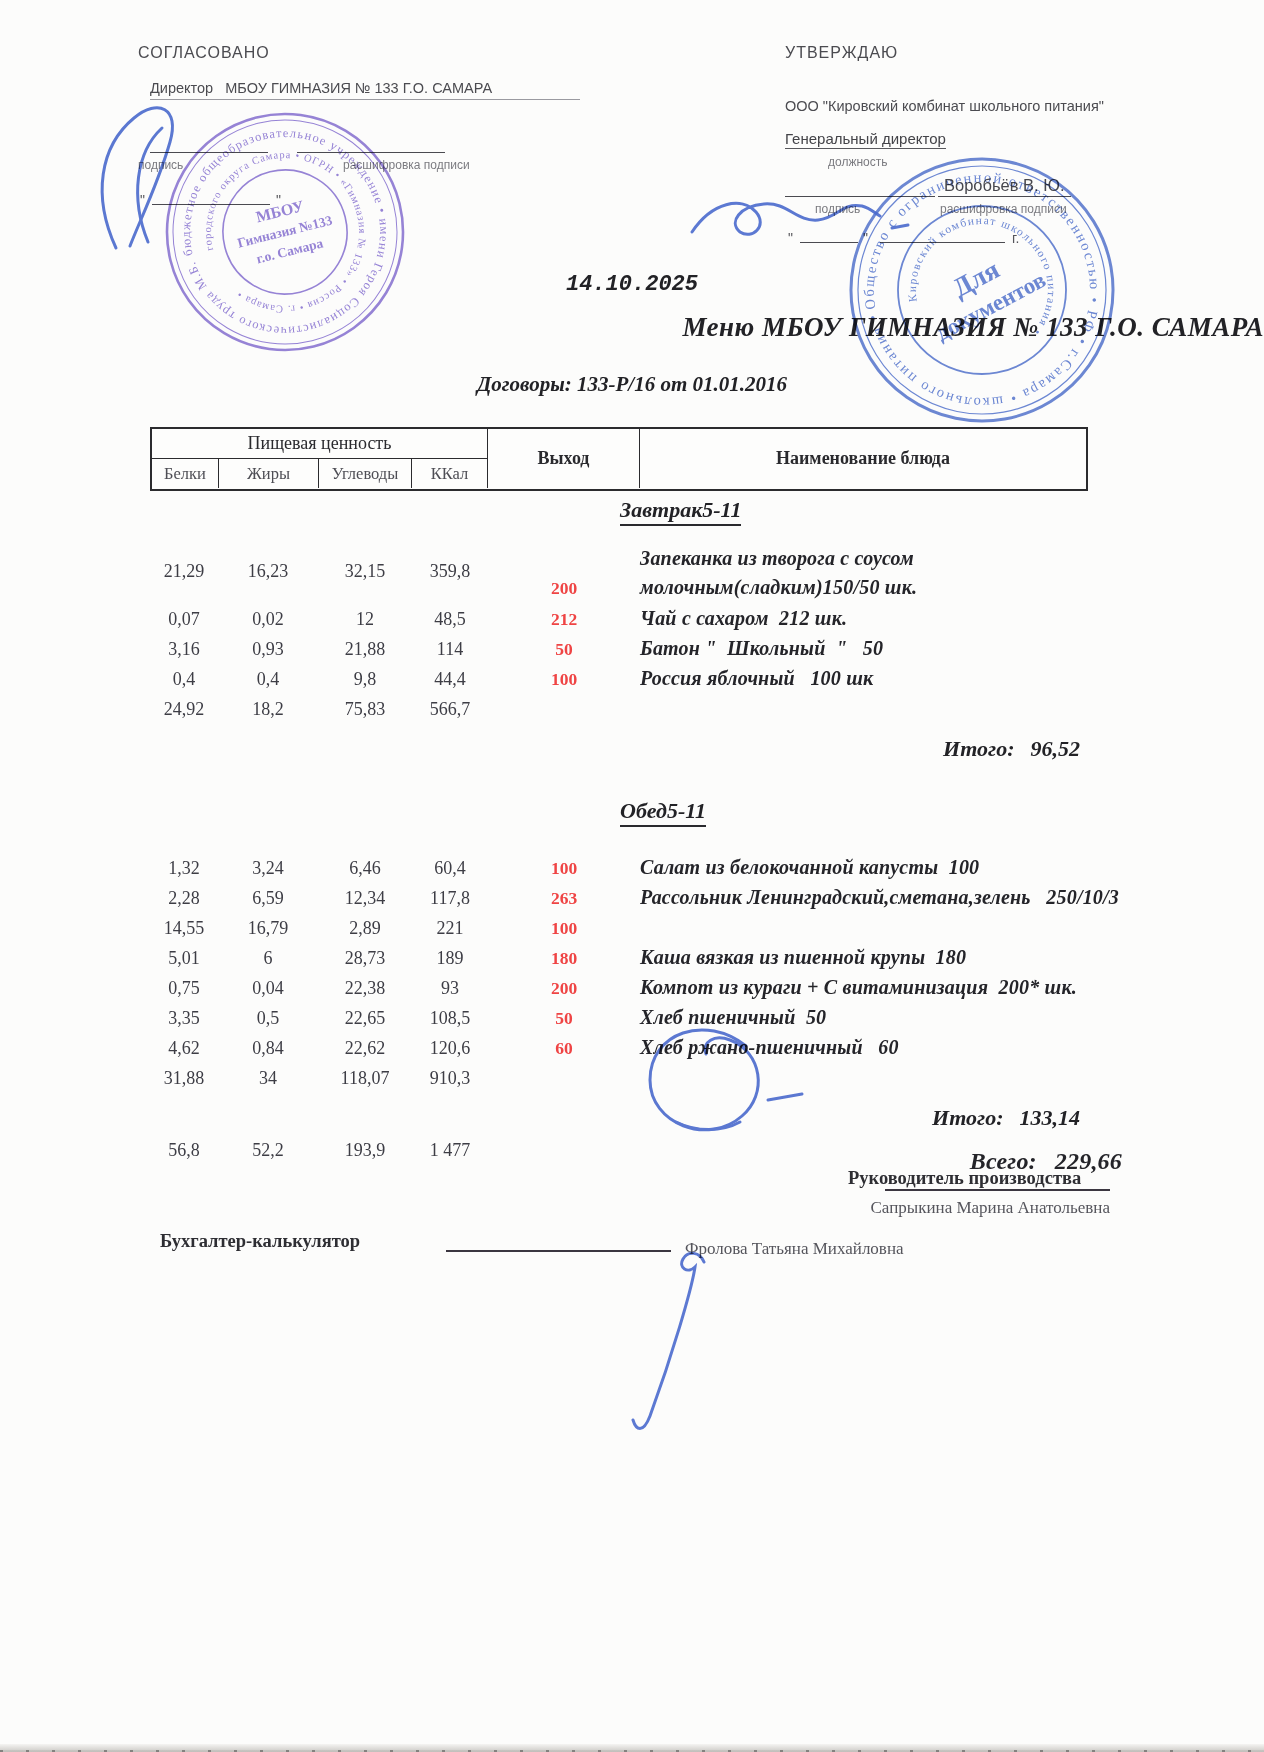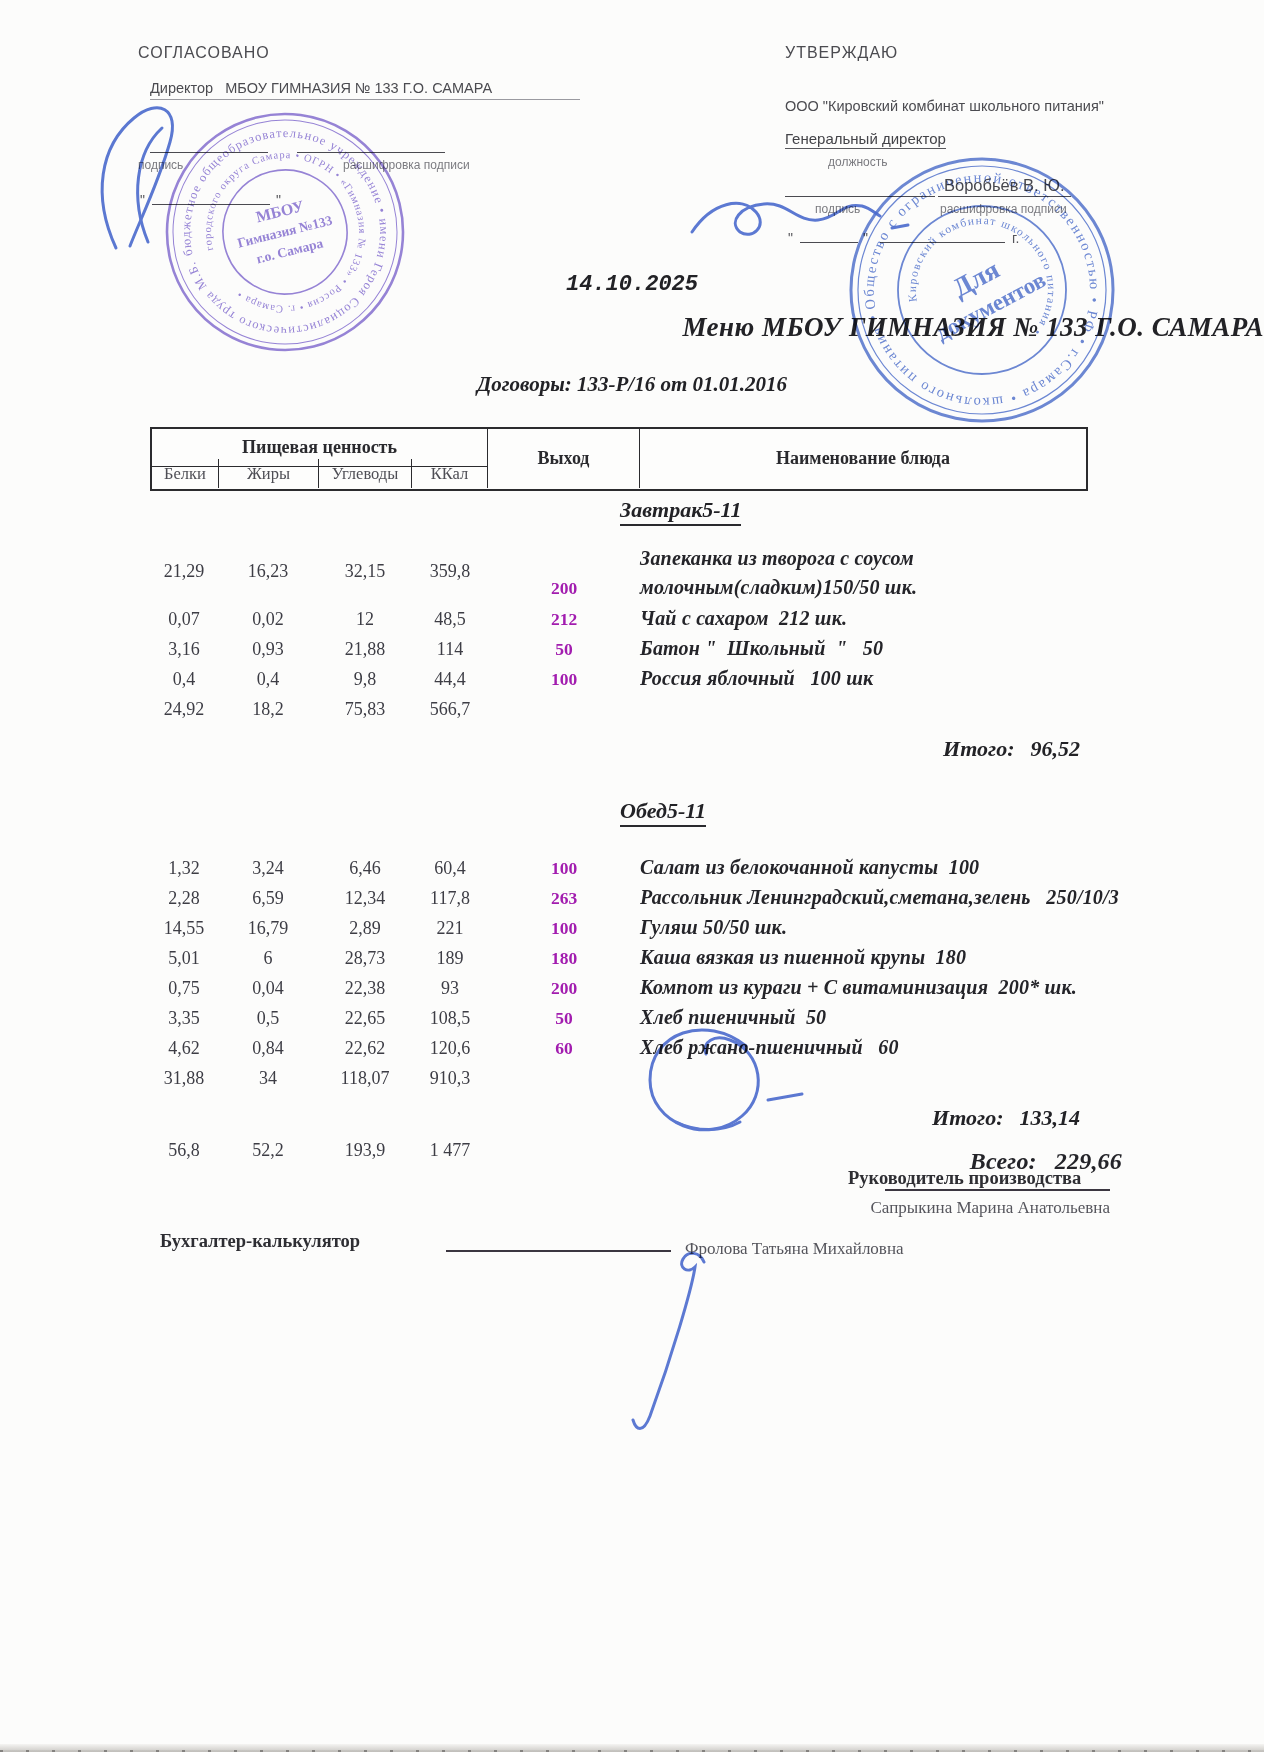--- a/index.html
+++ b/index.html
@@ -24,39 +24,39 @@
   
   .doc-serif { font-family:"Liberation Serif","DejaVu Serif",serif; font-weight:700; font-style:italic; color:#222226; }
   .doc-date     { width:100%; text-align:center; font-size:22px;font-family:Liberation Mono, monospace; }
   .doc-title    { width:100%; text-align:right; font-size:27px; letter-spacing:.5px; }
   .doc-contract { width:100%; text-align:center; font-size:21px; }
 
   
   .thead { left:150px; top:427px; width:938px; height:64px; border:2.5px solid #2b2b2e; box-sizing:border-box;
            font-family:"Liberation Serif","DejaVu Serif",serif; background:#fdfdfc; }
   .th { position:absolute; box-sizing:border-box; display:flex; align-items:center; justify-content:center; }
-  .th-group { left:0; top:0; width:336px; height:38px; border-right:1.5px solid #2b2b2e; border-bottom:1.5px solid #2b2b2e;
-              font-weight:700; font-size:18px; color:#2a2a2e; }
+  .th-group { left:0; top:0; width:336px; height:30px; border-right:1.5px solid #2b2b2e; border-bottom:1.5px solid #2b2b2e;
+              font-weight:400; font-size:18px; color:#2a2a2e; }
   .th-sub { top:30px; height:29px; font-size:16.5px; color:#4e4e55; border-right:1.5px solid #2b2b2e; }
   .th-s0 { left:0;   width:67px;  }
   .th-s1 { left:67px; width:100px; }
   .th-s2 { left:167px; width:93px; }
   .th-s3 { left:260px; width:76px; }
   .th-out  { left:336px; top:0; width:152px; height:59px; border-right:1.5px solid #2b2b2e; font-weight:700; font-size:18px; color:#2a2a2e; }
   .th-name { left:488px; top:0; width:446px; height:59px; font-weight:700; font-size:18px; color:#2a2a2e; }
 
   
   .menu-body { left:150px; top:497px; width:938px; font-family:"Liberation Serif","DejaVu Serif",serif; }
   .section-title { width:fit-content; margin:0 0 18px 470px; font-weight:700; font-style:italic; font-size:22px;
                    color:#222226; border-bottom:2px solid #2a2a2e; padding-bottom:1px; }
   .section-title.later { margin-top:32px; margin-bottom:26px; }
   .menu-row { display:grid; grid-template-columns:68px 100px 94px 76px 152px 448px; min-height:30px; align-items:start; }
   .cell { line-height:30px; }
   .num  { font-size:18px; color:#3d3d45; text-align:center; }
-  .out  { font-size:17.5px; font-weight:700; color:#a21caf; text-align:center; }
+  .out  { font-size:17.5px; font-weight:700; color:#ef4444; text-align:center; }
   .dish { font-weight:700; font-style:italic; font-size:20px; color:#242429; white-space:pre-wrap; width:482px; line-height:29px; letter-spacing:.2px; }
   .menu-row.tall { min-height:60px; }
   .menu-row.tall .num { padding-top:12px; }
   .menu-row.tall .out { padding-top:29px; }
   .itogo { text-align:right; padding-right:8px; font-weight:700; font-style:italic; font-size:22px; color:#222226; margin-top:12px; height:30px; }
   .itogo .tv { margin-left:16px; }
   .vsego { text-align:right; padding-right:26px; padding-top:12px; font-size:24px; white-space:normal; }
   .vsego .tv { margin-left:18px; }
 
   
@@ -181,21 +181,20 @@
         <div class="cell num">117,8</div>
         <div class="cell out">263</div>
         <div class="cell dish">Рассольник Ленинградский,сметана,зелень   250/10/3</div>
       </div>
       <div class="menu-row">
         <div class="cell num">14,55</div>
         <div class="cell num">16,79</div>
         <div class="cell num">2,89</div>
         <div class="cell num">221</div>
         <div class="cell out">100</div>
-        <div class="cell dish">Гуляш 50/50 шк.</div>
       </div>
       <div class="menu-row">
         <div class="cell num">5,01</div>
         <div class="cell num">6</div>
         <div class="cell num">28,73</div>
         <div class="cell num">189</div>
         <div class="cell out">180</div>
         <div class="cell dish">Каша вязкая из пшенной крупы  180</div>
       </div>
       <div class="menu-row">

